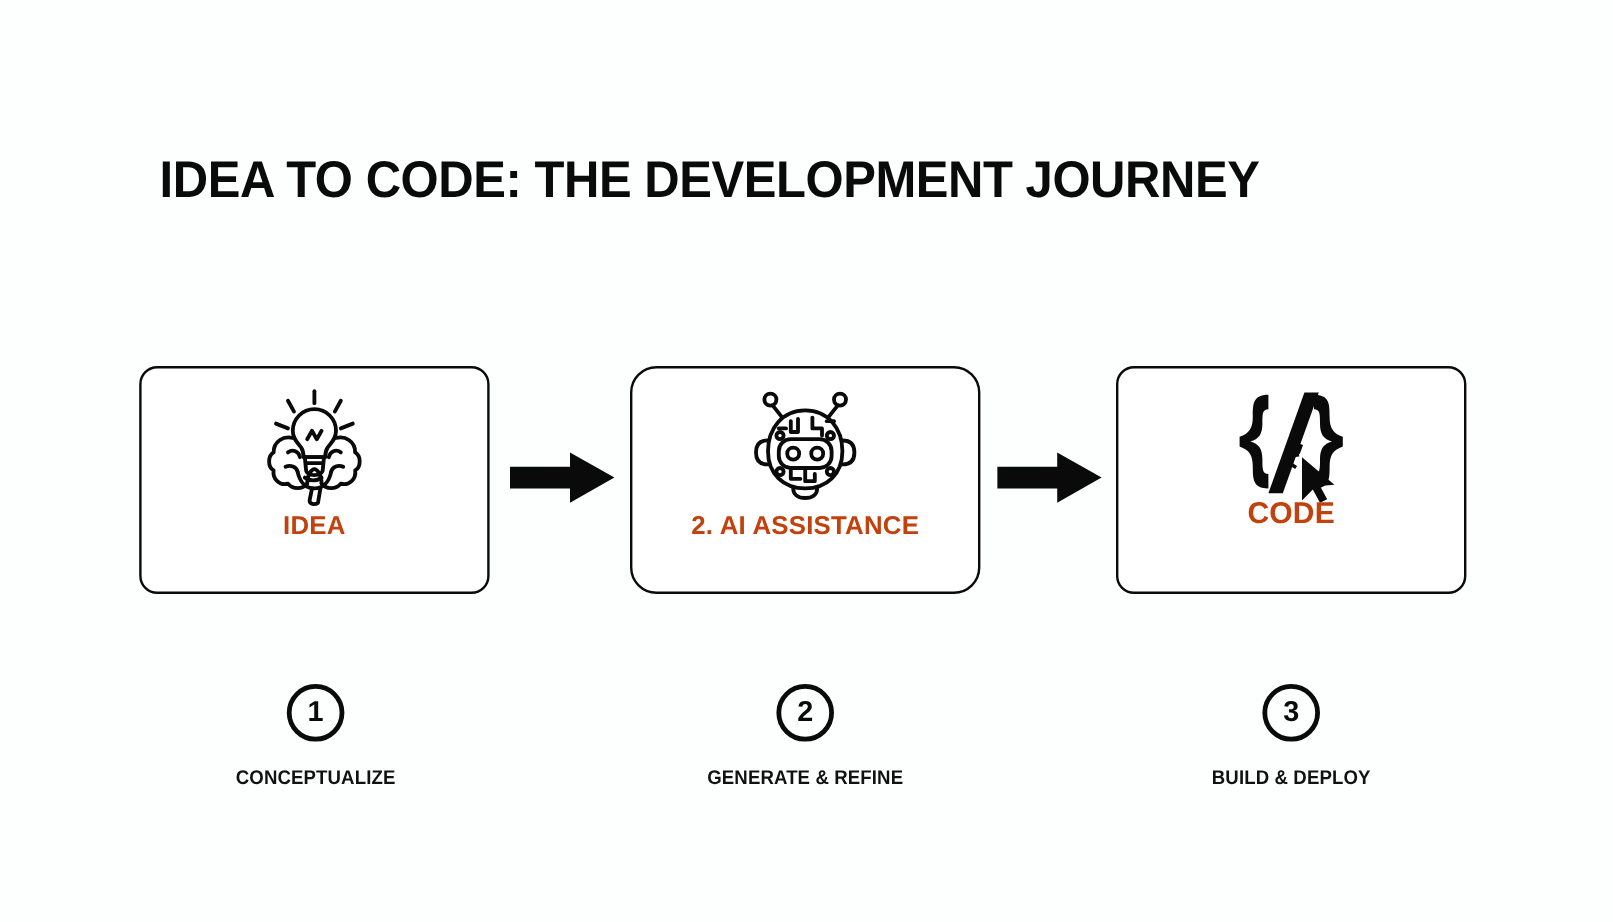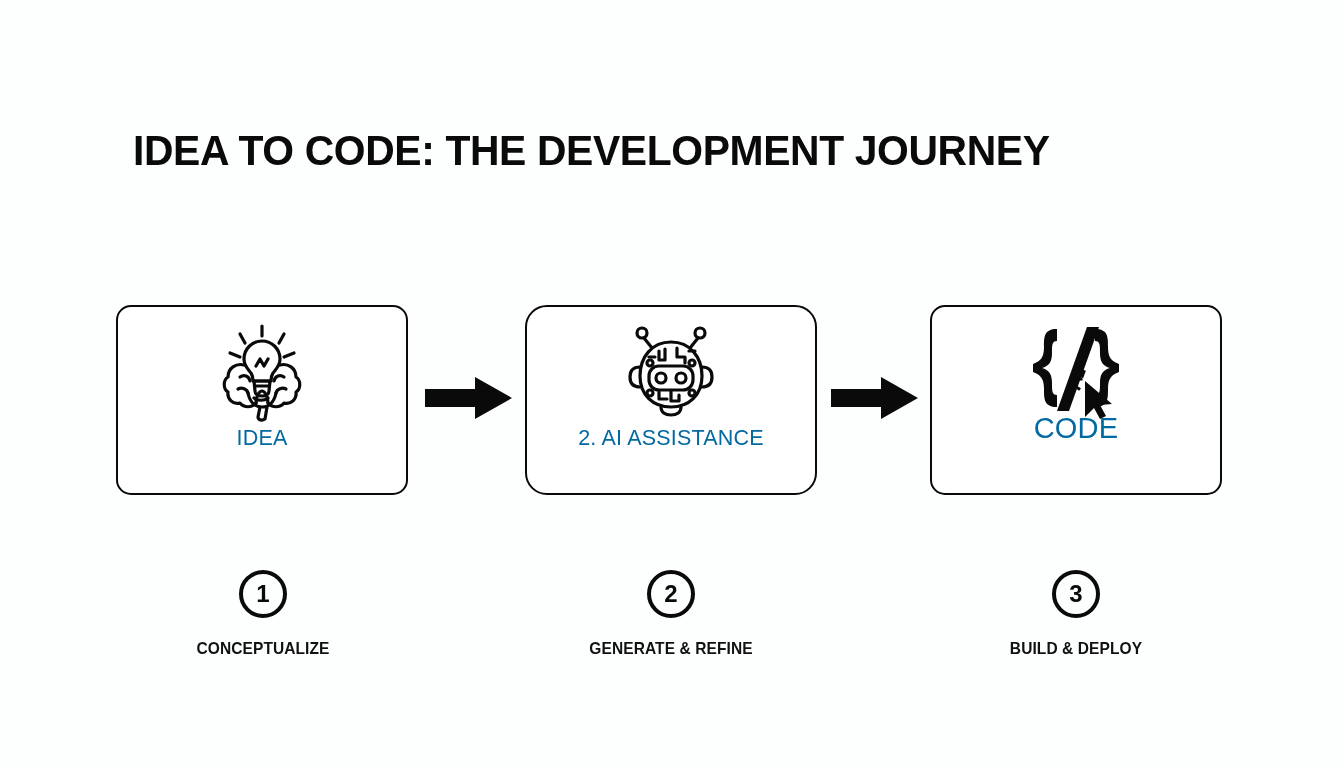--- a/index.html
+++ b/index.html
@@ -67,28 +67,28 @@
     align-items: center;
     justify-content: center;
   }
   .card-label {
     position: absolute;
     left: -14px;
     right: -14px;
     top: 118px;
     text-align: center;
     font-size: 21.5px;
-    font-weight: 400;
+    font-weight: 700;
     line-height: 26px;
     letter-spacing: 0.2px;
-    color: #0369a1;
+    color: #c2410c;
   }
   .card-label.two-line {
     top: 108px;
-    font-size: 29px;
+    font-size: 25px;
   }
 
   
   .arrow {
     position: absolute;
     top: 376px;
     width: 88px;
     height: 44px;
   }
   .arrow.a1 { left: 425px; }

